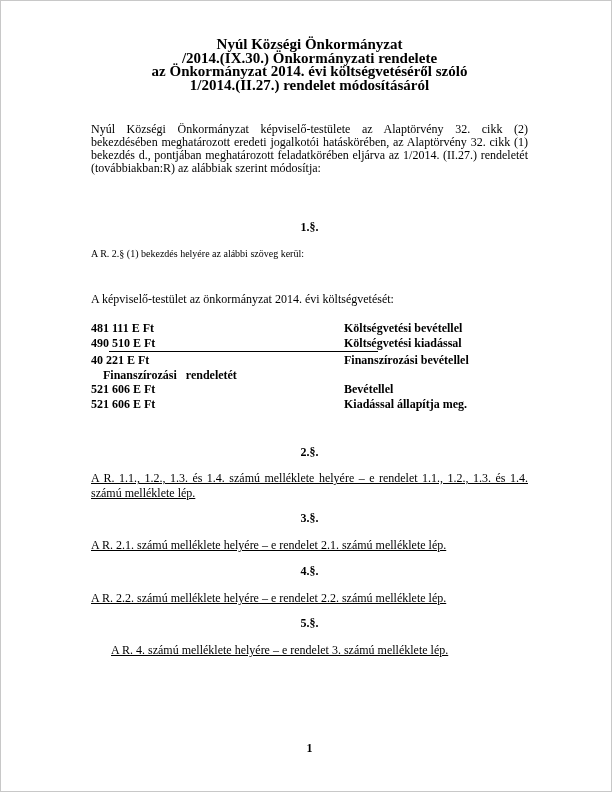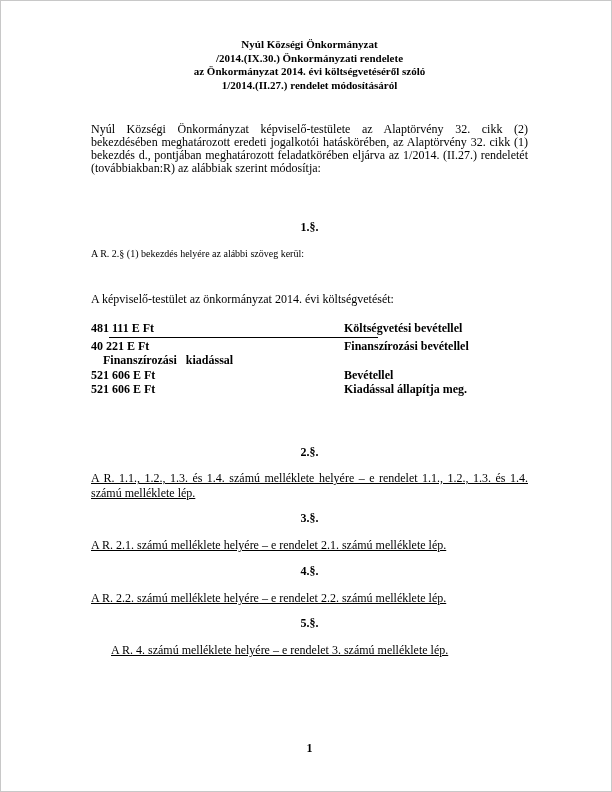--- a/index.html
+++ b/index.html
@@ -13,21 +13,21 @@
     font-size: 12px;
     box-sizing: border-box;
     border: 1px solid #c8c8c8;
     overflow: hidden;
   }
   .abs { position: absolute; left: 90px; width: 437px; }
   .title-block {
     top: 37px;
     text-align: center;
     font-weight: bold;
-    font-size: 11px;
+    font-size: 15px;
     line-height: 13.5px;
   }
   .intro {
     top: 122px;
     text-align: justify;
     line-height: 13px;
     margin: 0;
   }
   .sec-head {
     text-align: center;
@@ -78,27 +78,31 @@
 
   <div class="abs note">A R. 2.§ (1) bekezdés helyére az alábbi szöveg kerül:</div>
 
   <div class="abs lead">A képviselő-testület az önkormányzat 2014. évi költségvetését:</div>
 
   <div class="abs budget">
     <div class="bt-row">
       <span class="bt-amount">481 111 E Ft</span>
       <span class="bt-label">Költségvetési bevétellel</span>
     </div>
+    <div class="bt-row">
+      <span class="bt-amount">490 510 E Ft</span>
+      <span class="bt-label">Költségvetési kiadással</span>
+    </div>
     <div class="bt-divider"></div>
     <div class="bt-row">
       <span class="bt-amount">40 221 E Ft</span>
       <span class="bt-label">Finanszírozási bevétellel</span>
     </div>
     <div class="bt-row">
-      <span class="bt-label">Finanszírozási   kiadással</span>
+      <span class="bt-label">Finanszírozási   rendeletét</span>
     </div>
     <div class="bt-row">
       <span class="bt-amount">521 606 E Ft</span>
       <span class="bt-label">Bevétellel</span>
     </div>
     <div class="bt-row">
       <span class="bt-amount">521 606 E Ft</span>
       <span class="bt-label">Kiadással állapítja meg.</span>
     </div>
   </div>

